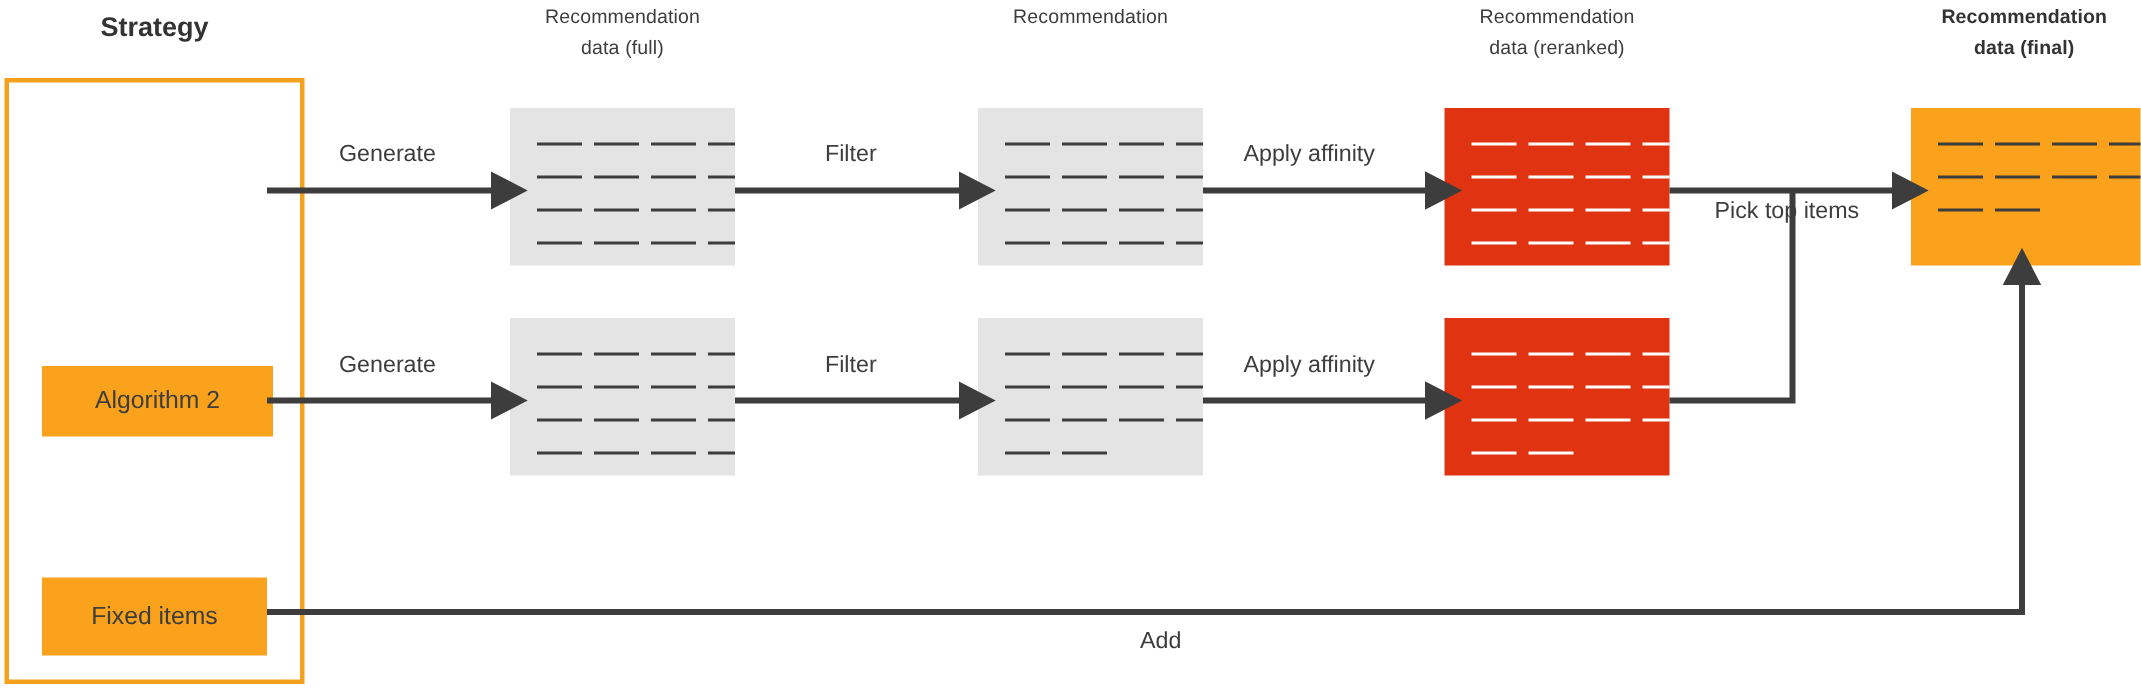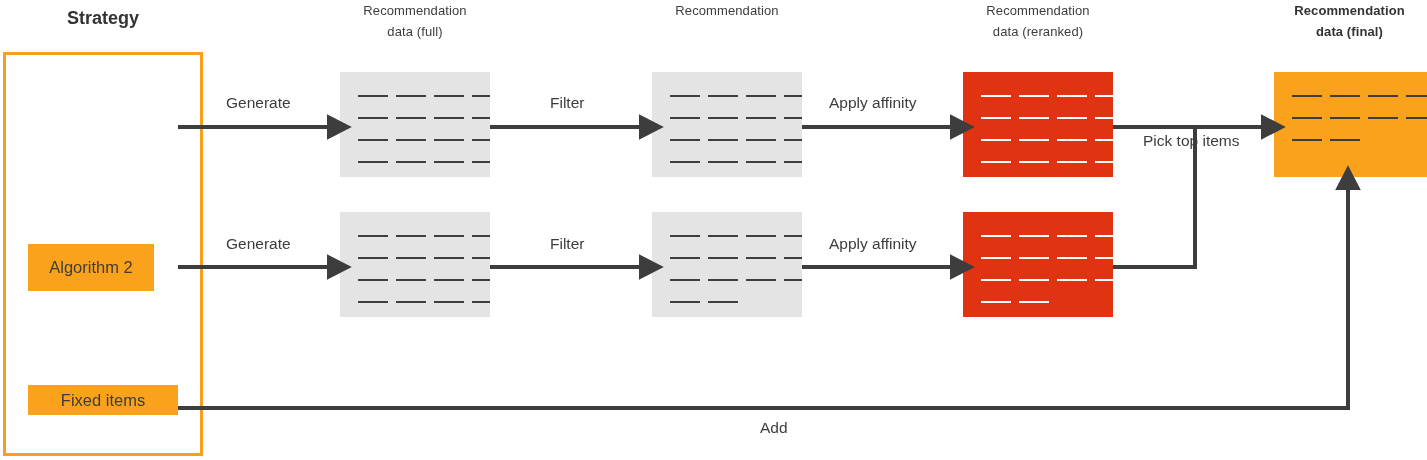--- a/index.html
+++ b/index.html
@@ -56,25 +56,25 @@
   </div>
 
   <div class="col-header bold" style="left:1272px;top:0px;width:155px;">
     <div>Recommendation</div>
     <div>data (final)</div>
   </div>
 
   <div class="strategy-box" style="left:3px;top:52px;width:200px;height:404px;"></div>
 
 
-  <div class="alg-box" style="left:28px;top:244px;width:126px;height:47px;">
+  <div class="alg-box" style="left:28px;top:244px;width:154px;height:47px;">
     <span>Algorithm 2</span>
   </div>
 
-  <div class="alg-box" style="left:28px;top:385px;width:150px;height:30px;">
+  <div class="alg-box" style="left:28px;top:385px;width:150px;height:52px;">
     <span>Fixed items</span>
   </div>
 
   <div class="data-box gray" id="box-full-1" style="left:340px;top:72px;width:150px;height:105px;">
       <div class="dash" style="left: 18px; top: 23px; width: 30px;"></div>
       <div class="dash" style="left: 56px; top: 23px; width: 30px;"></div>
       <div class="dash" style="left: 94px; top: 23px; width: 30px;"></div>
       <div class="dash" style="left: 132px; top: 23px; width: 30px;"></div>
       <div class="dash" style="left: 18px; top: 45px; width: 30px;"></div>
       <div class="dash" style="left: 56px; top: 45px; width: 30px;"></div>

